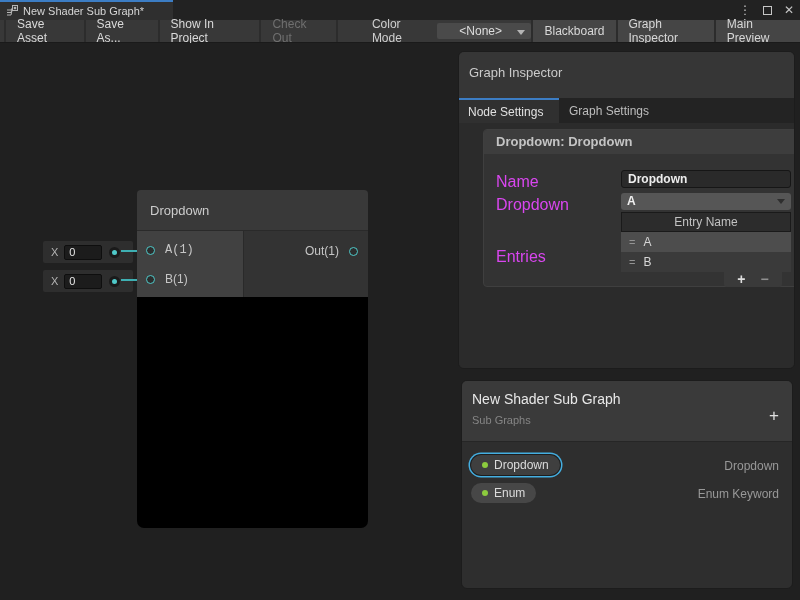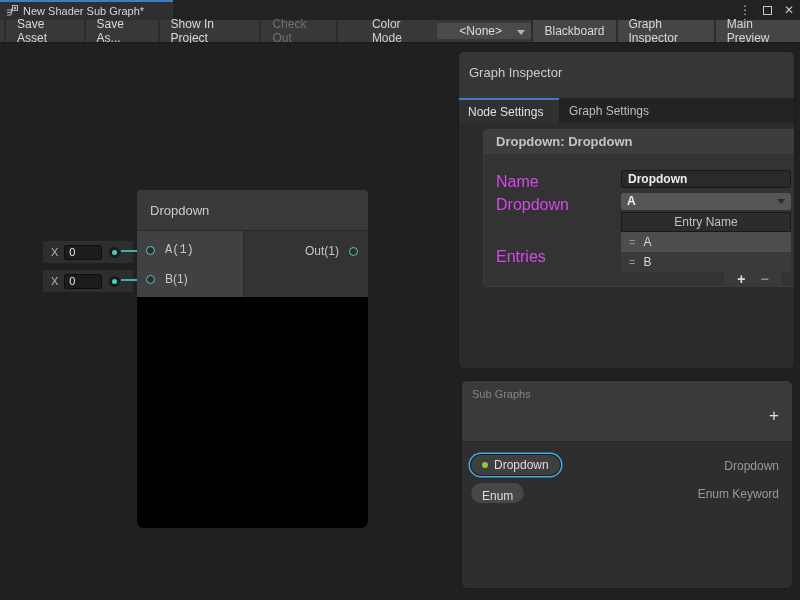--- a/index.html
+++ b/index.html
@@ -206,30 +206,31 @@
         <div class="list-footer">
           <span class="plus">+</span>
           <span class="minus">−</span>
         </div>
       </div>
     </div>
   </div>
 
   <div class="panel blackboard">
     <div class="bb-header">
+      <div class="bb-title">New Shader Sub Graph</div>
       <div class="bb-sub">Sub Graphs</div>
       <span class="bb-add">+</span>
     </div>
     <div class="bb-body">
       <div class="pill selected" style="top:13px;">
         <span class="dot"></span>
         <span>Dropdown</span>
       </div>
       <span class="pill-type" style="top:17px;">Dropdown</span>
-      <div class="pill" style="top:41px; background:#474747;flex-direction:column;">
+      <div class="pill" style="top:41px; background:#474747;">
         <span class="dot"></span>
         <span>Enum</span>
       </div>
       <span class="pill-type" style="top:45px;">Enum Keyword</span>
     </div>
   </div>
 
 </div>
 
 </body></html>

